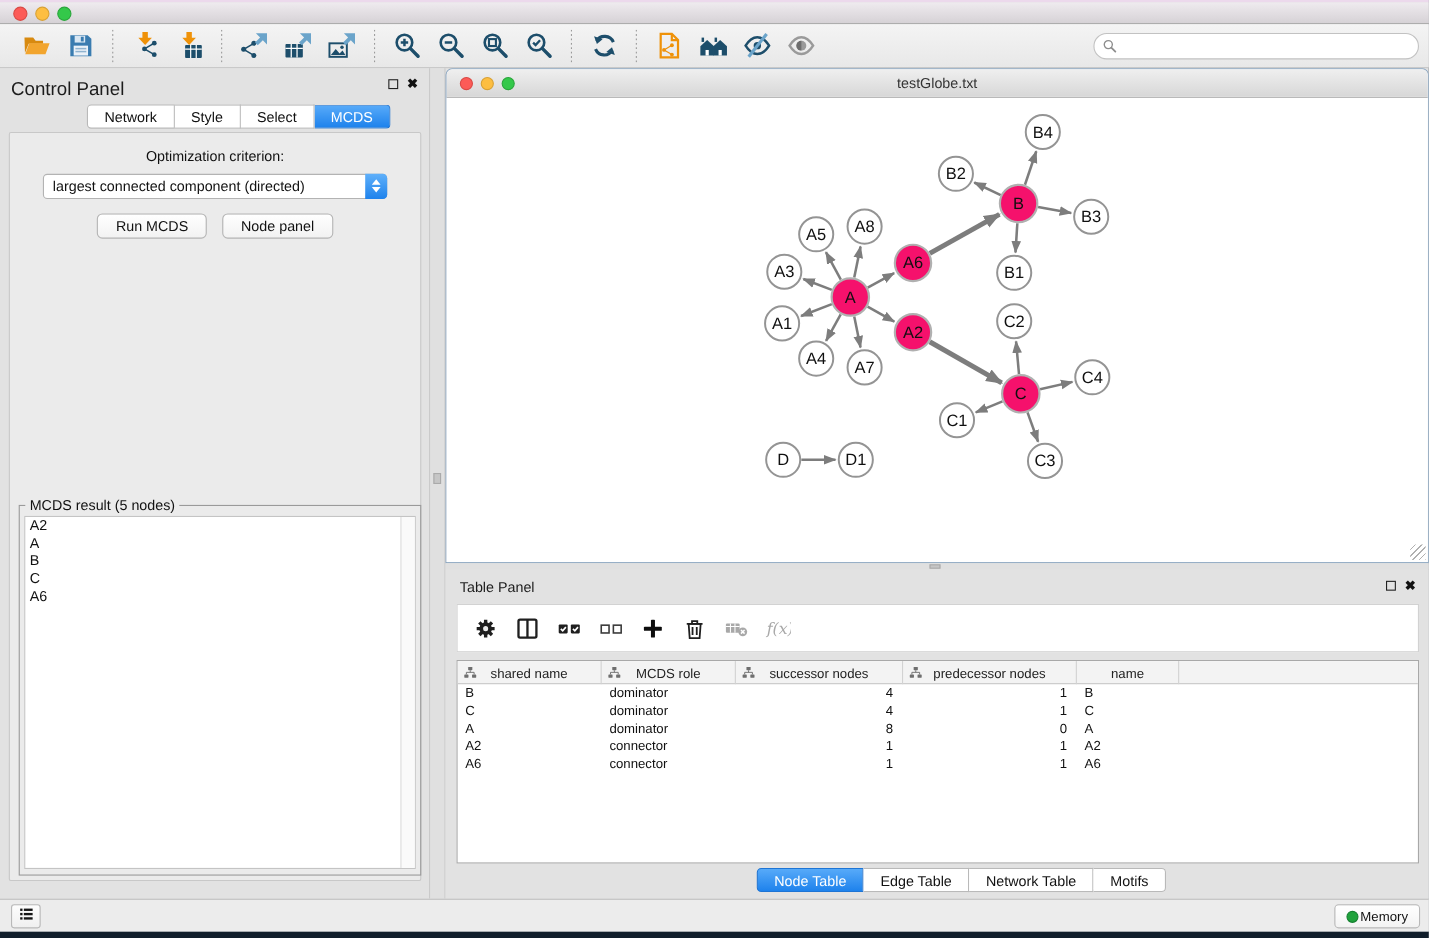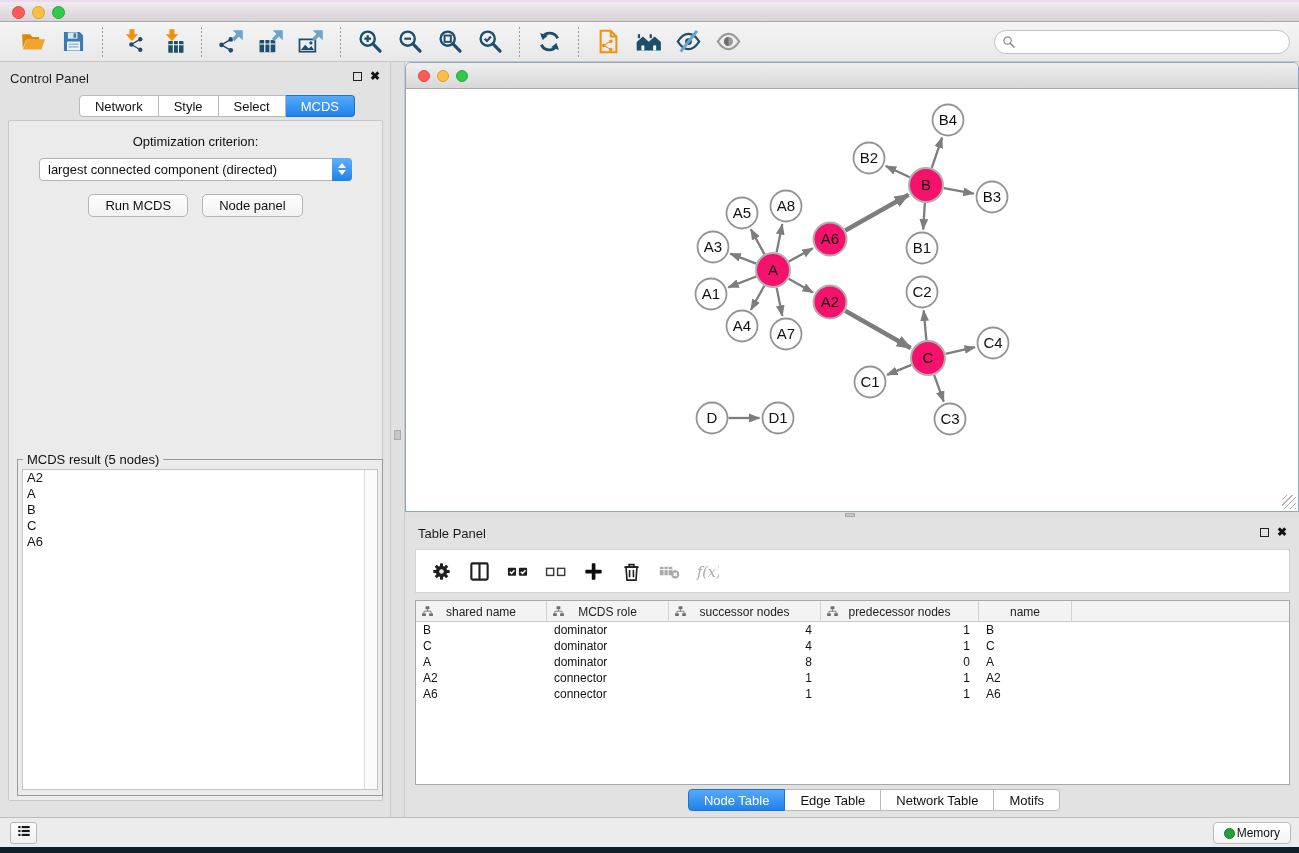--- a/index.html
+++ b/index.html
@@ -22,21 +22,21 @@
   .tb-icon { width:32px; height:32px; display:flex; align-items:center; justify-content:center; margin:0 4px; cursor:default; }
   .tb-icon svg { width:27px; height:27px; }
   .tb-sep { width:1px; height:30px; margin:0 9px; background-image:linear-gradient(#9a9a9a 40%, rgba(0,0,0,0) 0%); background-size:1px 4px; }
   .search-wrap { position:absolute; right:9px; top:8px; width:296px; height:24px; background:#fff;
     border:1px solid #c2c2c2; border-radius:12px; display:flex; align-items:center; padding-left:7px; }
   .search-wrap svg { width:14px; height:14px; }
   .search-input { border:none; outline:none; flex:1; height:18px; font-size:13px; background:transparent; padding-left:5px; }
 
   
   .control-panel { position:absolute; left:0; top:62px; width:390px; height:755px; background:#e2e2e2; }
-  .cp-header { position:absolute; left:10px; top:9px; font-size:13px; color:#1c1c1c; }
+  .cp-header { position:absolute; left:10px; top:9px; font-size:17px; color:#1c1c1c; }
   .panel-btns { position:absolute; top:9px; display:flex; gap:8px; align-items:center; }
   .float-box { width:9px; height:9px; border:1.5px solid #222; display:inline-block; }
   .close-x { font-size:12px; font-weight:bold; color:#111; line-height:10px; }
   .seg-tabs { position:absolute; top:33px; left:0; right:0; display:flex; justify-content:center;padding-left:44px; }
   .seg-tab { height:22px; padding:0 15px; background:#fff; border:1px solid #b9b9b9; border-left-width:0;
     font-size:13px; display:flex; align-items:center; color:#111; cursor:default; }
   .seg-tab:first-child { border-left-width:1px; border-radius:4px 0 0 4px; }
   .seg-tab:last-child { border-radius:0 4px 4px 0; }
   .seg-tab.active { background:linear-gradient(#57aaf9,#1e82ec); border-color:#1e74d4; color:#fff; }
   .cp-inner { position:absolute; left:8px; top:58px; width:375px; height:681px; background:#ebebeb;
@@ -321,20 +321,21 @@
       <div class="knob"></div>
     </div>
 
   <div class="net-window">
     <div class="net-titlebar">
       <div class="lights">
         <span class="light red"></span>
         <span class="light yellow"></span>
         <span class="light green"></span>
       </div>
+      <div class="net-title">testGlobe.txt</div>
     </div>
     <div class="net-canvas" id="net-canvas">
         <svg width="892" height="422">
           <defs>
  <marker id="arr" markerUnits="userSpaceOnUse" markerWidth="13" markerHeight="11" refX="10.5" refY="5" orient="auto">
               <path d="M0 0.6L11.5 5L0 9.4z" fill="#7d7d7d"></path>
             </marker>
  <marker id="arrBig" markerUnits="userSpaceOnUse" markerWidth="18" markerHeight="15" refX="14" refY="7" orient="auto">
               <path d="M0 1L15.5 7L0 13z" fill="#7d7d7d"></path>
             </marker>

